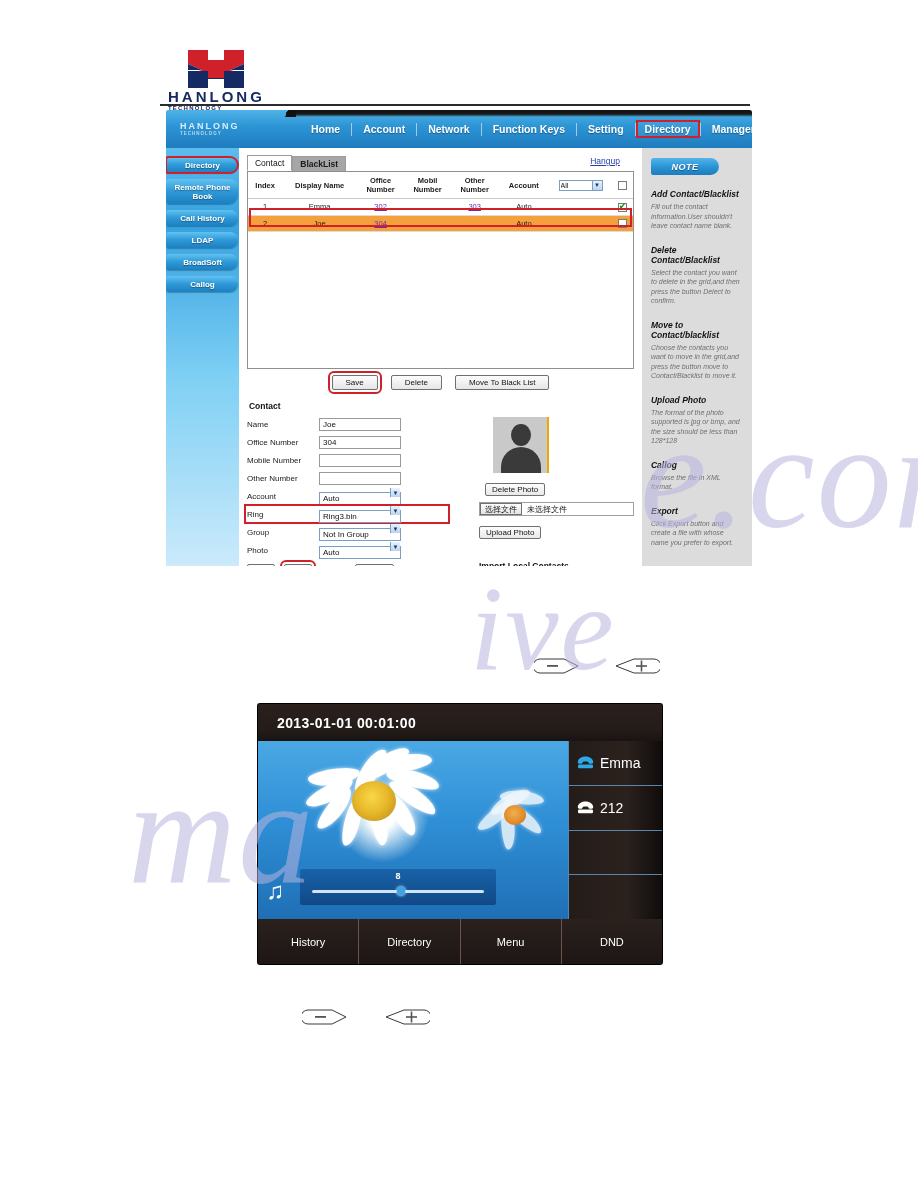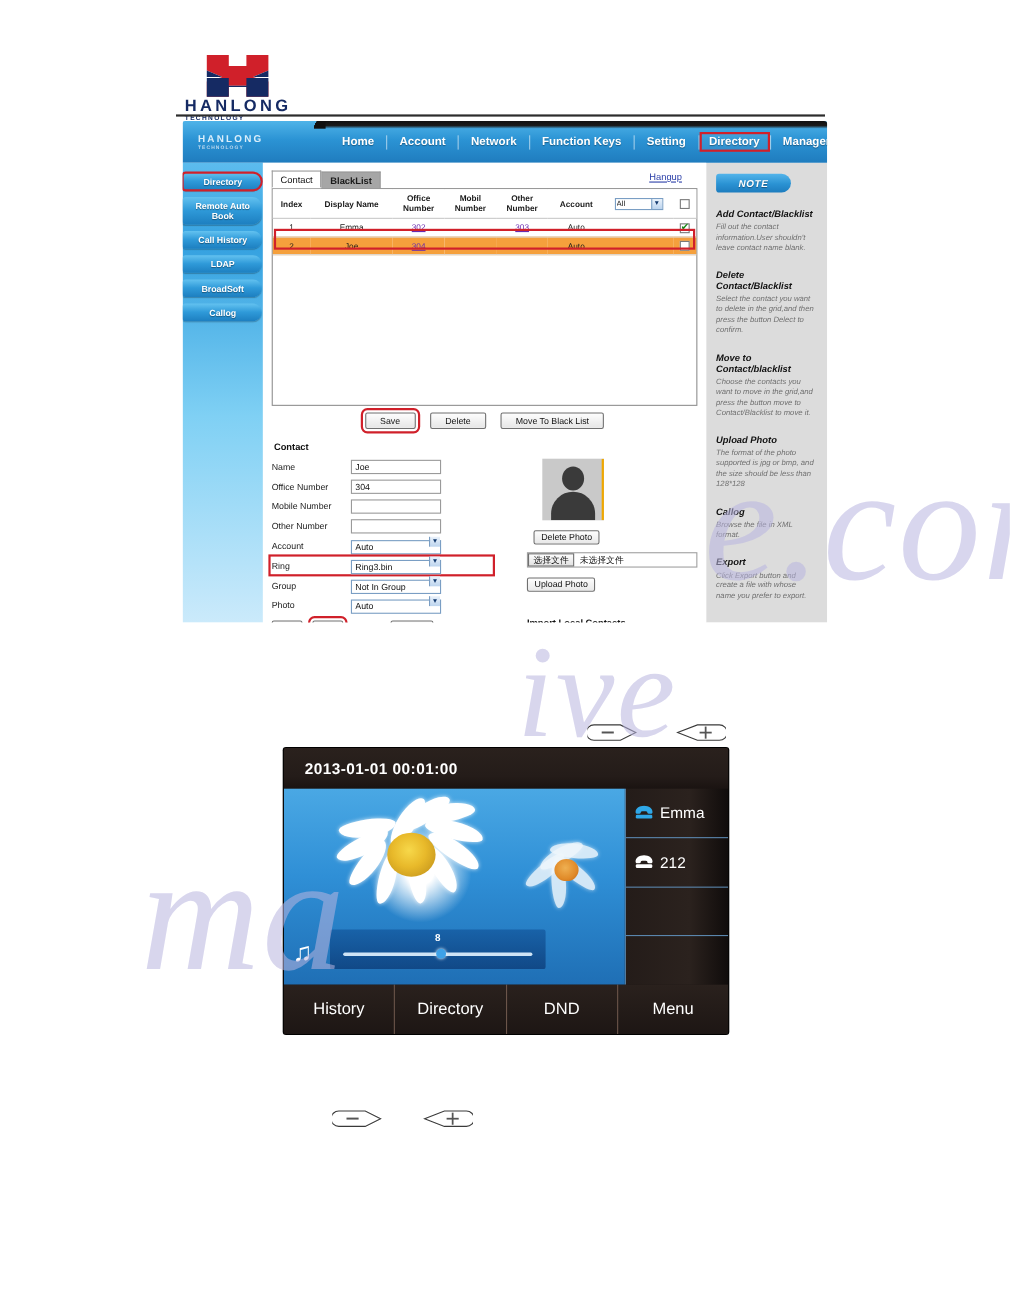--- a/index.html
+++ b/index.html
@@ -141,21 +141,21 @@
               color:#fff; font-size:9px; font-weight:bold; display:flex; align-items:center;
               justify-content:center; letter-spacing:.5px; text-shadow:0 1px 1px rgba(0,0,0,.4); }
   .note-h { font-size:8.5px; font-weight:bold; color:#111; margin:14px 0 3px 0; }
   .note-p { font-size:7px; color:#6f6f6f; line-height:9.5px; margin:0; }
 
   
   .vol-pair { position:absolute; display:flex; gap:0; }
   .vol-btn { position:relative; width:48px; height:22px; }
   .vol-btn svg { display:block; }
 
-  .phone { position:absolute; left:258px; top:680px; width:404px; height:260px;
+  .phone { position:absolute; left:258px; top:704px; width:404px; height:260px;
            background:#1b1412; border-radius:2px; overflow:hidden; z-index:10;
            box-shadow:0 0 0 1px #000; }
   .ph-status { height:37px; background:linear-gradient(180deg,#2a211d 0%,#241c19 70%,#1a1311 100%);
                display:flex; align-items:center; padding-left:19px; }
   .ph-time { color:#ffffff; font-size:14px; font-weight:bold; letter-spacing:.4px; }
   .ph-main { position:relative; height:178px; display:flex; }
   .ph-wall { flex:1; position:relative; overflow:hidden;
              background:
                radial-gradient(circle at 40% 42%, #ffffff 0%, #ffffff 6%, rgba(255,255,255,0) 22%),
                linear-gradient(180deg,#4aa8e4 0%,#2f8fd6 45%,#1f6fb5 100%); }
@@ -172,21 +172,21 @@
   .slider-knob { position:absolute; left:52%; top:50%; transform:translate(-50%,-50%);
                  width:9px; height:9px; border-radius:50%; background:#3ea2e8; box-shadow:0 0 3px #fff; }
   .note-glyph { position:absolute; left:8px; bottom:16px; color:#ffffff; font-size:24px; line-height:1; }
   .ph-side { width:94px; background:linear-gradient(90deg,#241c19 0%,#2b221e 62%,#100c0b 100%);
              border-left:1px solid #5a86ad; display:flex; flex-direction:column; }
   .ph-line { flex:1; border-bottom:1px solid #5a86ad; display:flex; align-items:center;
              padding-left:8px; gap:6px; color:#ffffff; font-size:14px; }
   .ph-line:last-child { border-bottom:none; }
   .tel-ico { width:17px; height:13px; position:relative; display:inline-block; }
   .ph-keys { height:45px; display:flex; background:linear-gradient(180deg,#2a211d 0%,#1d1614 100%); }
-  .ph-key { flex:1; border-right:1px solid #6b554a; color:#ffffff; font-size:15px;
+  .ph-key { flex:1; border-right:1px solid #6b554a; color:#ffffff; font-size:11px;
             display:flex; align-items:center; justify-content:center; cursor:pointer; }
   .ph-key:last-child { border-right:none; }
 </style>
 </head>
 <body>
 
 <div class="wm wm1">ma</div>
 <div class="wm wm2">e.com</div>
 <div class="wm wm3">ive</div>
 
@@ -223,21 +223,21 @@
       <div class="nav-item hl">Directory</div>
       <div class="nav-sep"></div>
       <div class="nav-item">Management</div>
     </div>
   </div>
 
   <div class="body-row">
 
     <div class="side">
       <div class="side-btn hl">Directory</div>
-      <div class="side-btn two">Remote Auto Book</div>
+      <div class="side-btn two">Remote Phone Book</div>
       <div class="side-btn">Call History</div>
       <div class="side-btn">LDAP</div>
       <div class="side-btn">BroadSoft</div>
       <div class="side-btn">Callog</div>
     </div>
 
     <div class="center">
 
       <div class="tabs">
         <div class="tab active">Contact</div>
@@ -493,22 +493,22 @@
       </div>
       <div class="ph-line">
         <span></span>
       </div>
     </div>
   </div>
 
   <div class="ph-keys">
     <div class="ph-key">History</div>
     <div class="ph-key">Directory</div>
+    <div class="ph-key">Menu</div>
     <div class="ph-key">DND</div>
-    <div class="ph-key">Menu</div>
   </div>
 </div>
 
 <div class="vol-pair" style="left:302px; top:1006px; gap:32px;">
   <div class="vol-btn">
     <svg width="48" height="22" viewBox="0 0 48 22">
       <path d="M6 4 H30 L44 11 L30 18 H6 A5 5 0 0 1 6 4 Z" fill="#fff" stroke="#3a3a3a" stroke-width="1"></path>
       <rect x="13" y="10" width="11" height="1.8" fill="#555"></rect>
     </svg>
   </div>

